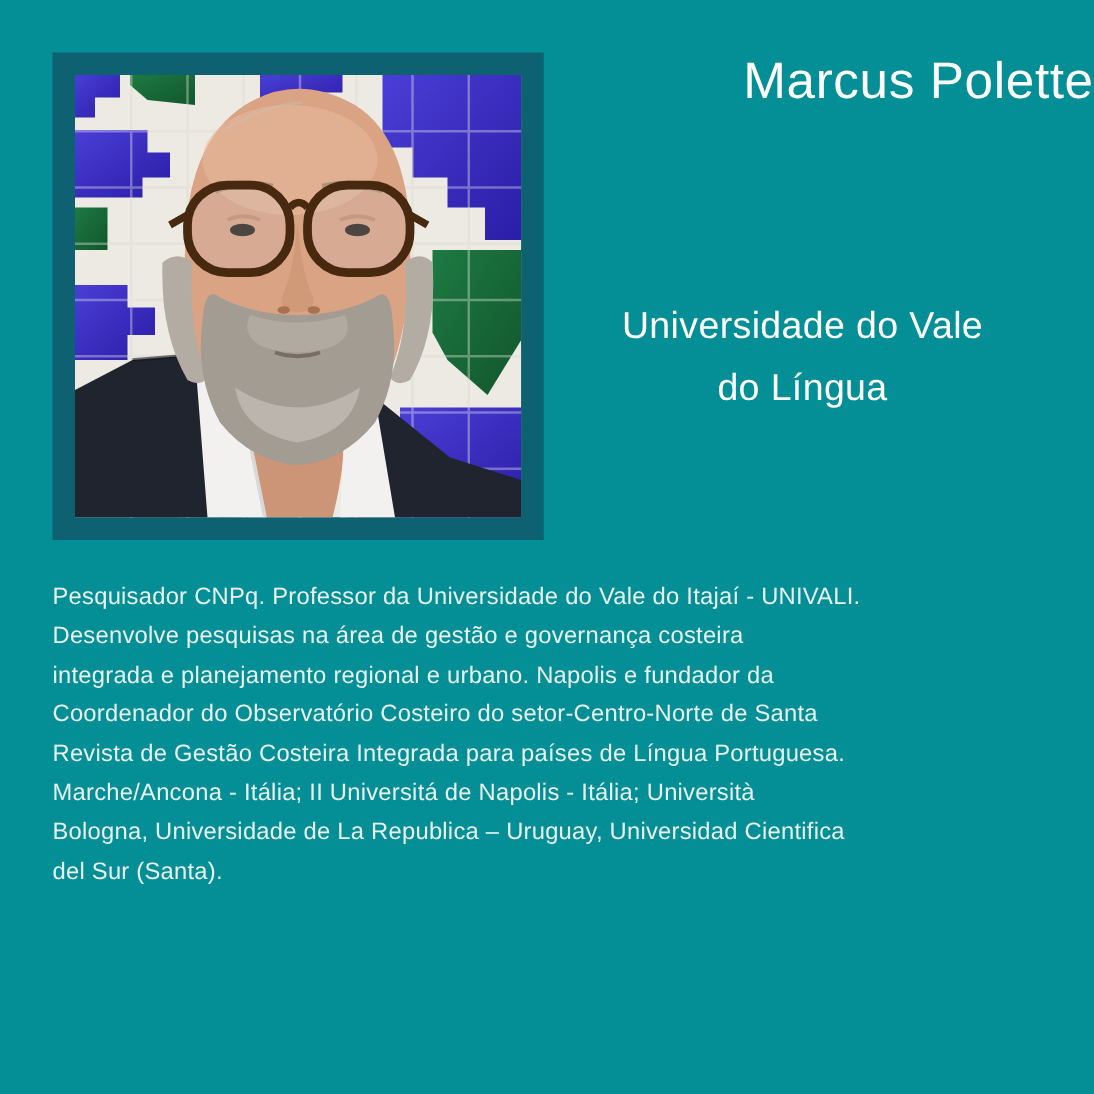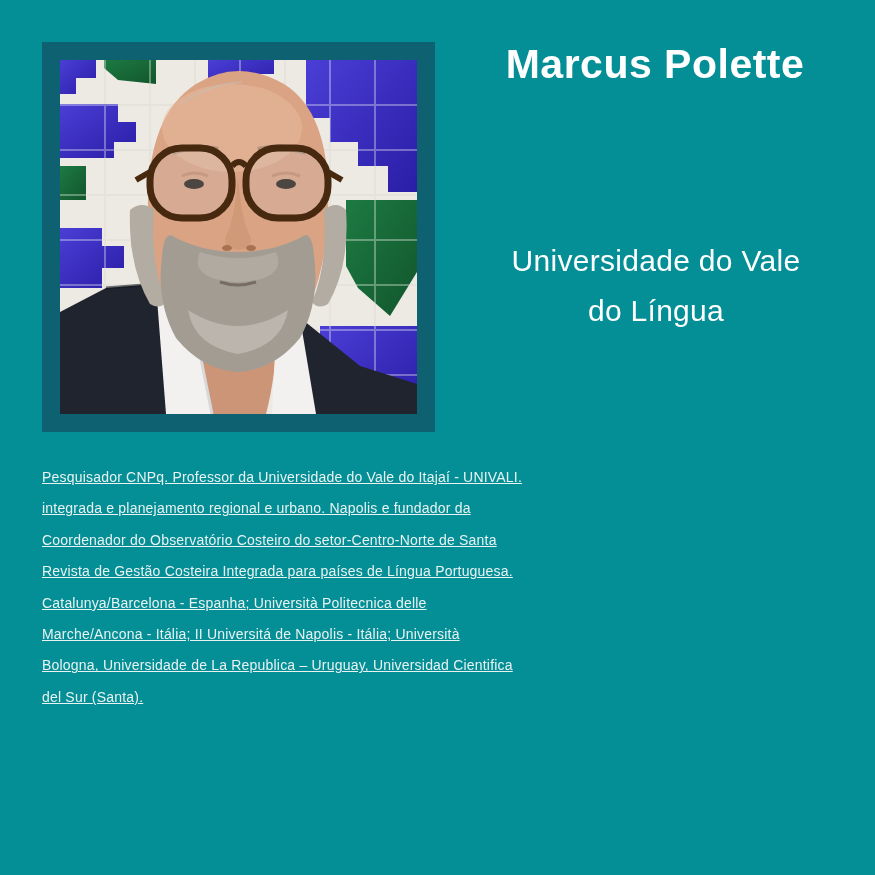--- a/index.html
+++ b/index.html
@@ -20,38 +20,37 @@
 
   .photo-frame{
     position:absolute;left:42px;top:42px;
     width:393px;height:390px;
     background:var(--frame);
     padding:18px;
   }
   .photo-frame svg{display:block;width:357px;height:354px;}
   .person-name{
     position:absolute;left:435px;top:40px;width:440px;
-    text-align:center;
+    text-align:right;
     color:var(--title);
-    font-size:41px;font-weight:700;letter-spacing:0.5px;
+    font-size:41px;font-weight:400;letter-spacing:0.5px;
     line-height:49px;
   }
   .affiliation{
-    position:absolute;left:436px;top:236px;width:440px;
+    position:absolute;left:422px;top:236px;width:440px;
     text-align:center;
     color:var(--title);
     font-size:30px;font-weight:500;letter-spacing:0.3px;
     line-height:50px;
   }
   .bio{
     position:absolute;left:42px;top:462px;width:812px;
     color:var(--body);
-    font-size:14px;font-weight:300;letter-spacing:0.2px;
+    font-size:19px;font-weight:300;letter-spacing:0.2px;
     line-height:31.4px;
-    text-decoration:underline;
   }
   .bio .bio-line{white-space:nowrap;}
 </style>
 </head>
 <body>
 
 <div class="slide">
 
   <div class="photo-frame">
     <svg viewBox="0 0 357 354" role="img" aria-label="portrait photo">
@@ -147,22 +146,22 @@
 
   <h1 class="person-name">Marcus Polette</h1>
 
   <div class="affiliation">
     <div>Universidade do Vale</div>
     <div>do Língua</div>
   </div>
 
   <div class="bio">
     <div class="bio-line">Pesquisador CNPq. Professor da Universidade do Vale do Itajaí - UNIVALI.</div>
+    <div class="bio-line">Desenvolve pesquisas na área de gestão e governança costeira</div>
     <div class="bio-line">integrada e planejamento regional e urbano. Napolis e fundador da</div>
     <div class="bio-line">Coordenador do Observatório Costeiro do setor-Centro-Norte de Santa</div>
     <div class="bio-line">Revista de Gestão Costeira Integrada para países de Língua Portuguesa.</div>
-    <div class="bio-line">Catalunya/Barcelona - Espanha; Università Politecnica delle</div>
     <div class="bio-line">Marche/Ancona - Itália; II Universitá de Napolis - Itália; Università</div>
     <div class="bio-line">Bologna, Universidade de La Republica – Uruguay, Universidad Cientifica</div>
     <div class="bio-line">del Sur (Santa).</div>
   </div>
 
 </div>
 
 </body></html>

